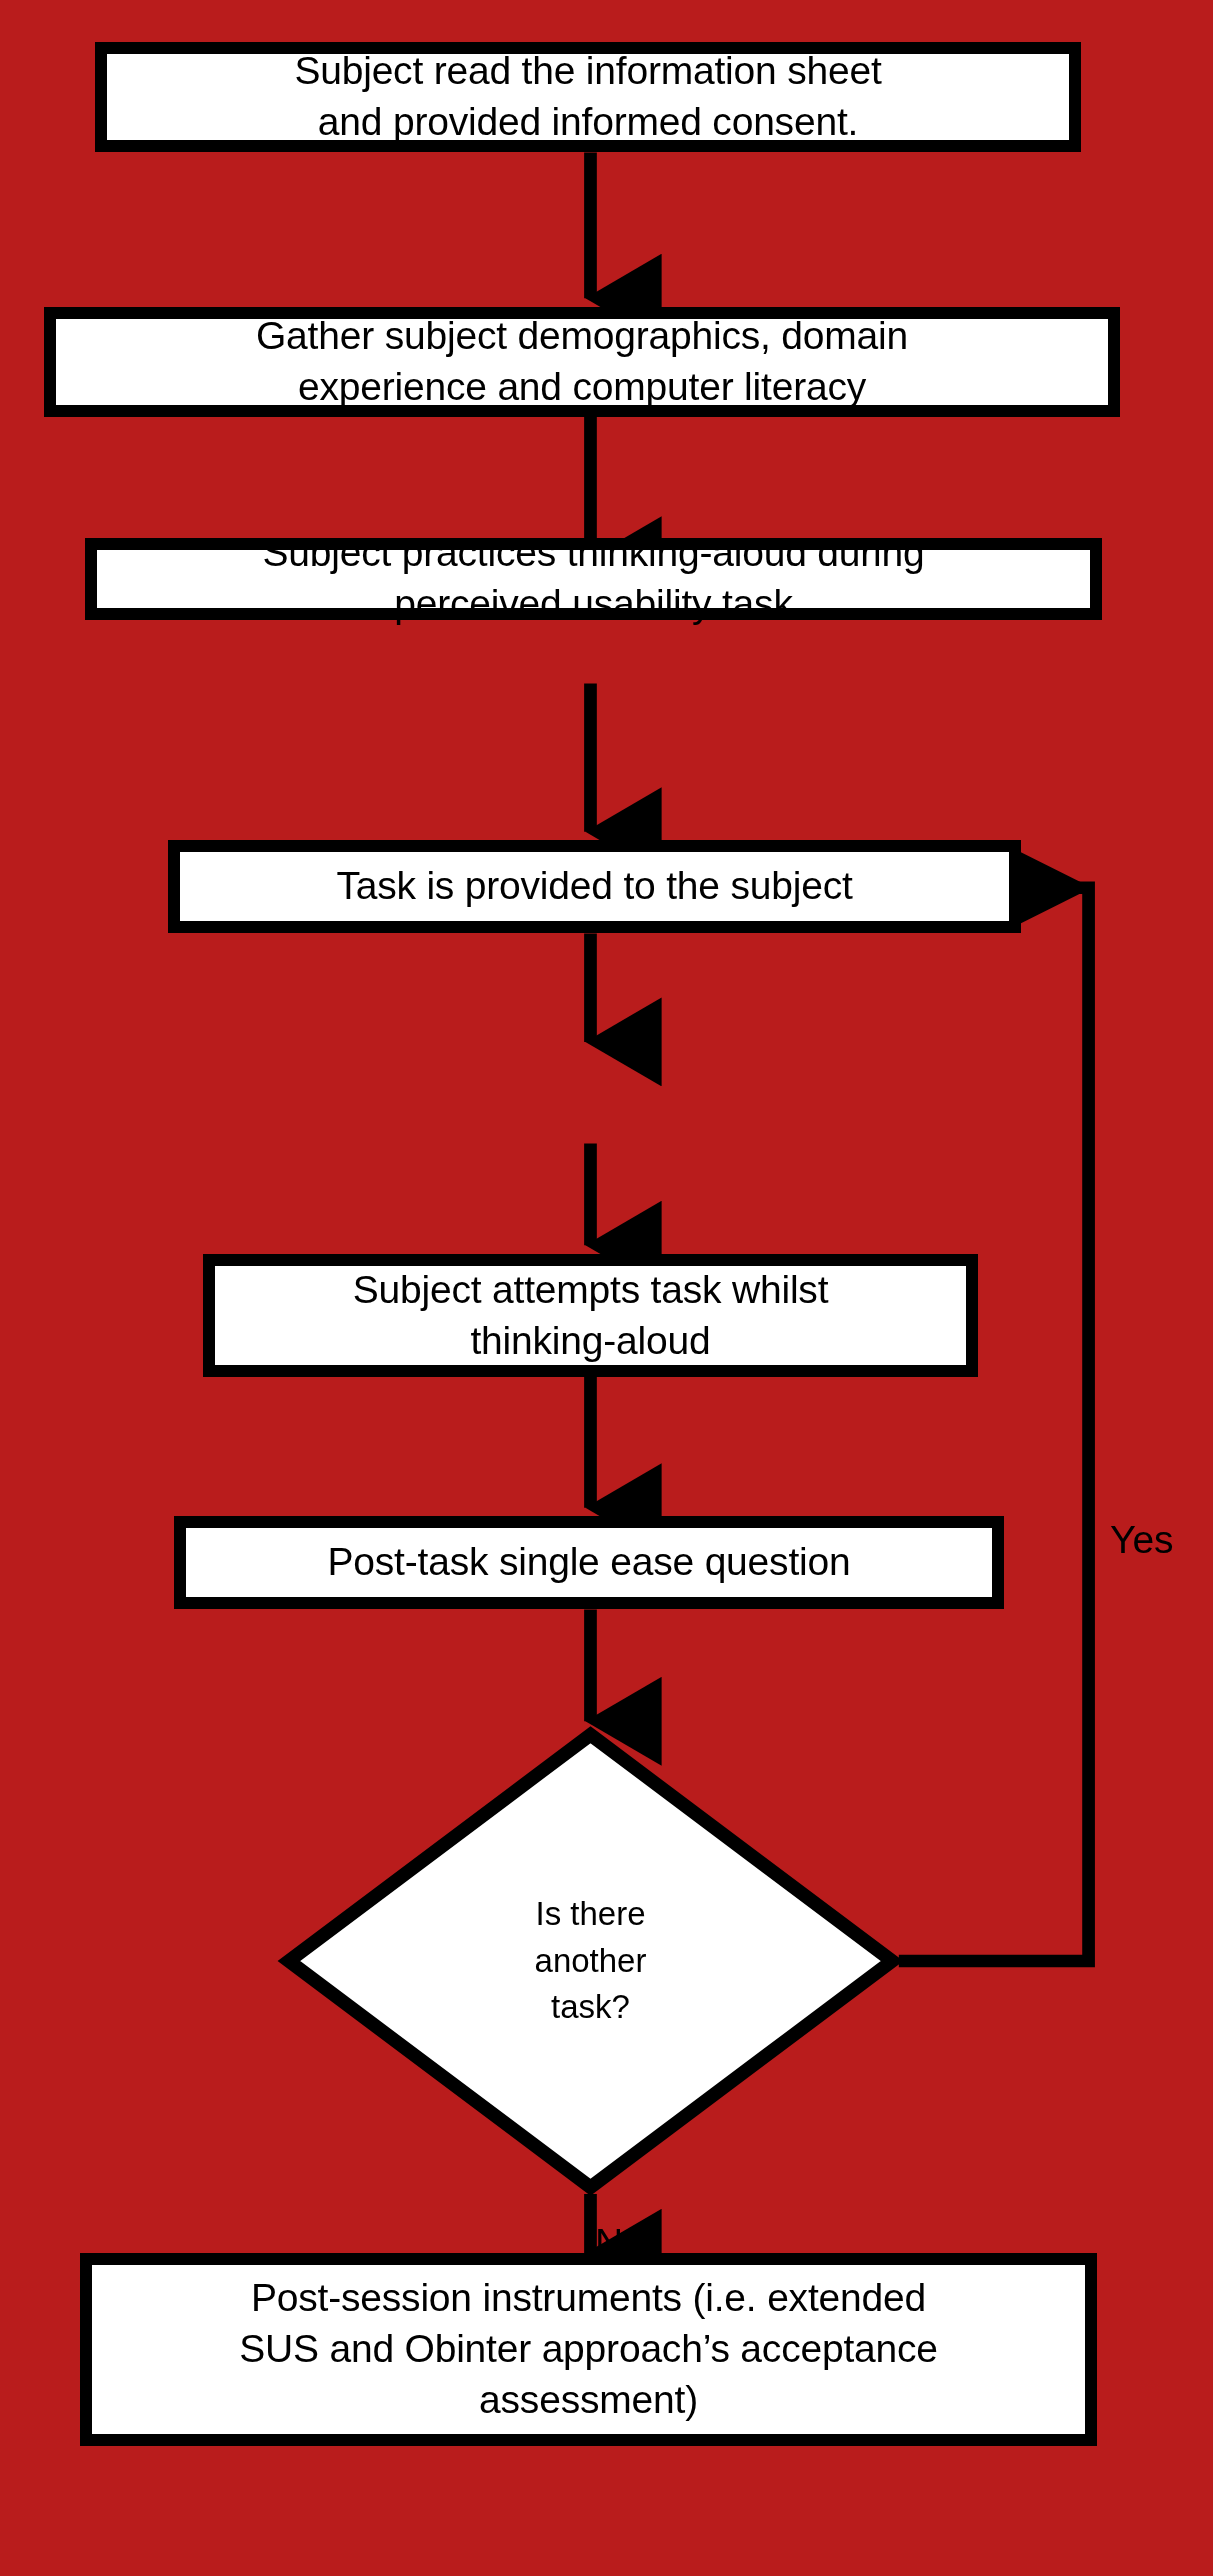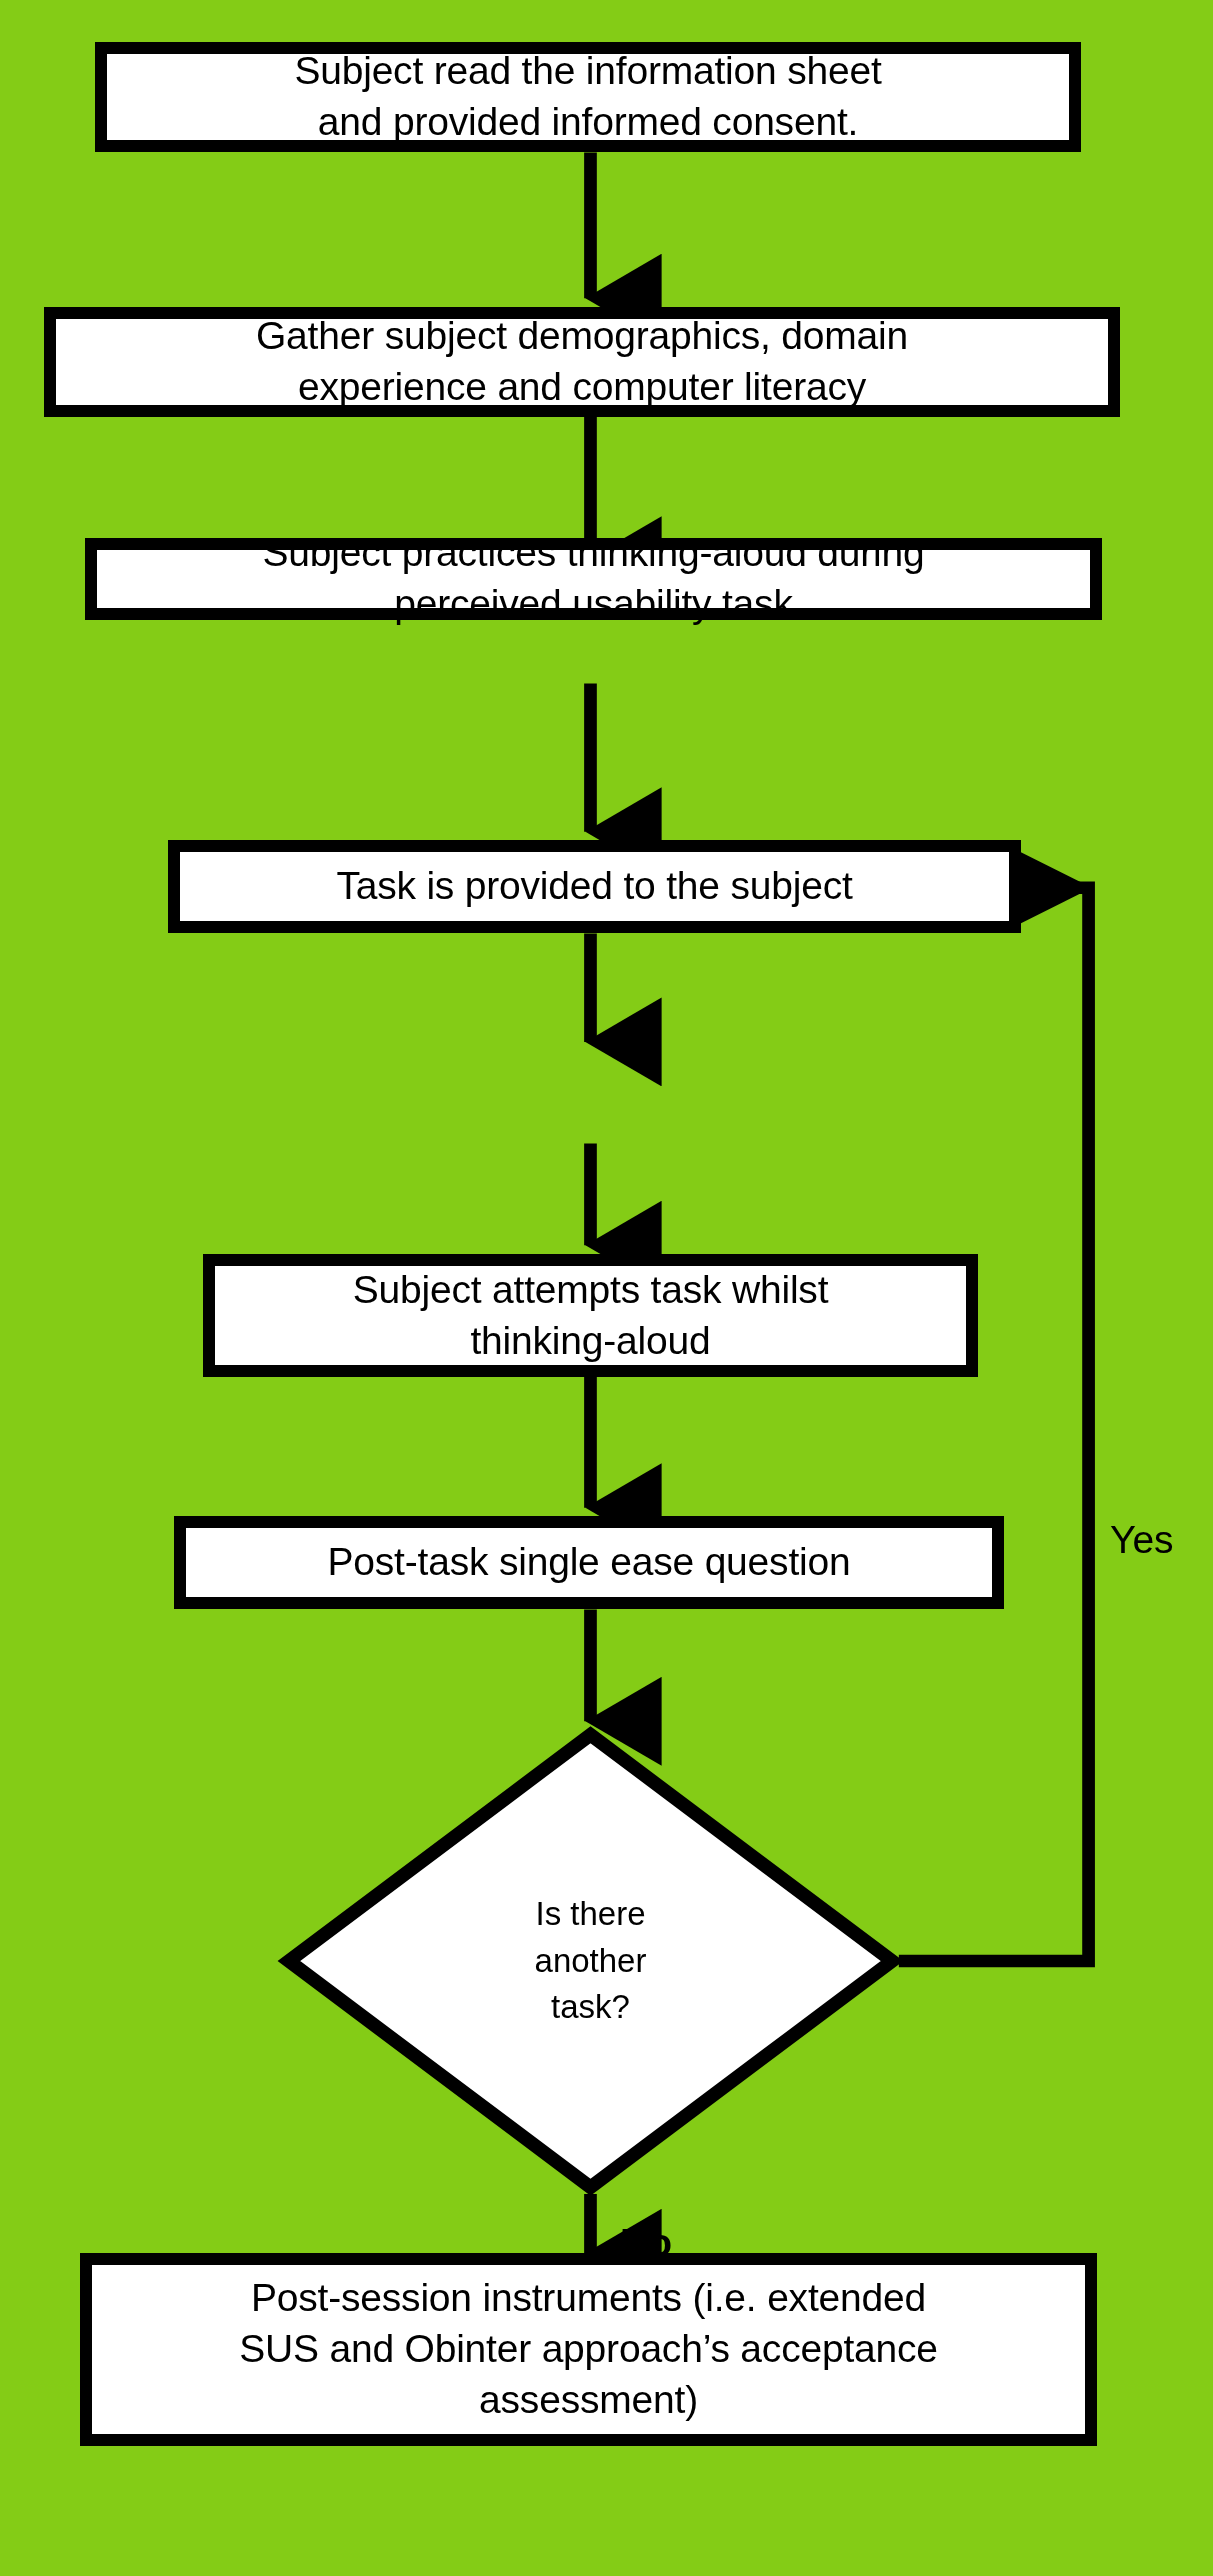--- a/index.html
+++ b/index.html
@@ -9,21 +9,21 @@
     background: #ffffff;
   }
   body {
     font-family: "Liberation Sans", sans-serif;
     color: #000000;
   }
   #canvas {
     position: relative;
     width: 1214px;
     height: 2576px;
-    background: #84cc16;
+    background: #b91c1c;
     overflow: hidden;
   }
 
   
   .node {
     position: absolute;
     box-sizing: border-box;
     background: #ffffff;
     border: 12.7px solid #000000;
     display: flex;
@@ -183,16 +183,16 @@
   </div>
 
   <div class="node" style="left:80px; top:2253px; width:1017px; height:193px;justify-content:flex-end;">
     <span class="label">Post-session instruments (i.e. extended
 SUS and Obinter approach’s acceptance
 assessment)</span>
   </div>
 
   <div class="edge-label" style="left:1110px; top:1493px;">Yes</div>
 
-  <div class="edge-label" style="left:620px; top:2196px;font-weight:bold;">No</div>
+  <div class="edge-label" style="left:595px; top:2196px;">No</div>
 
 </div>
 
 
 </body></html>

